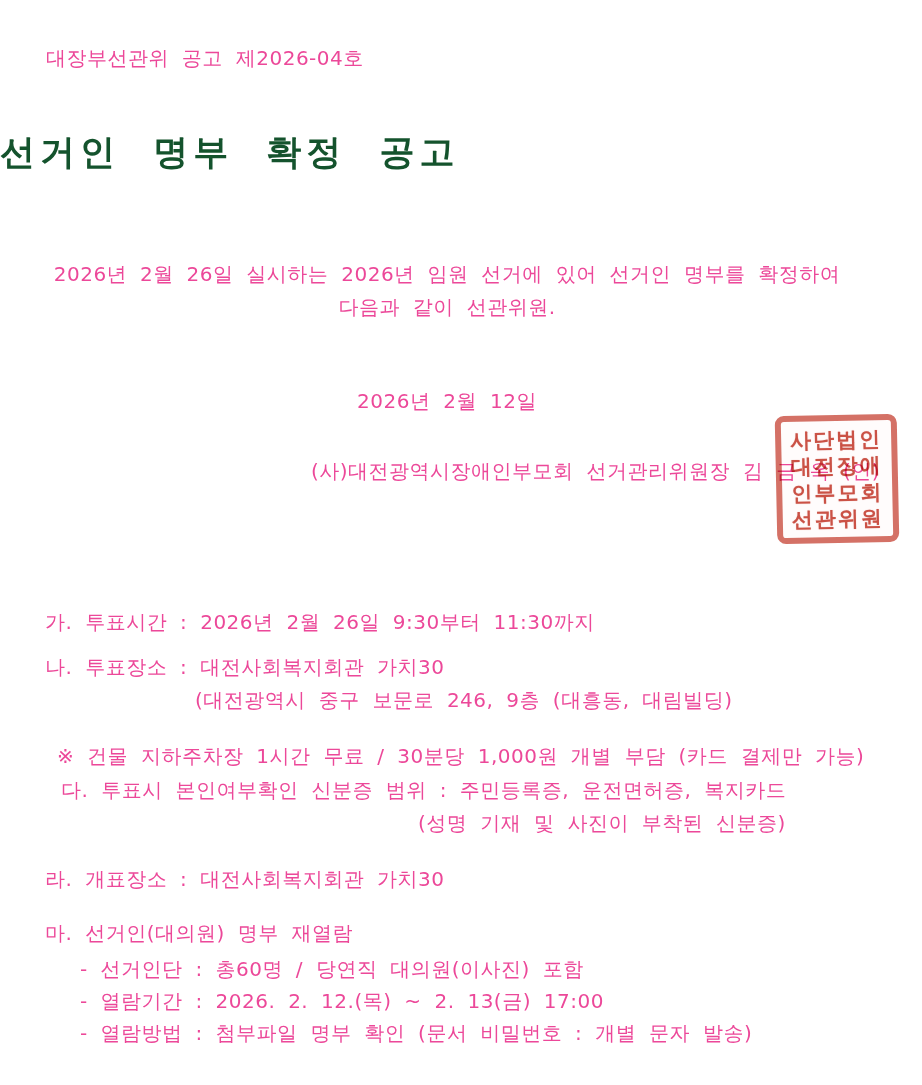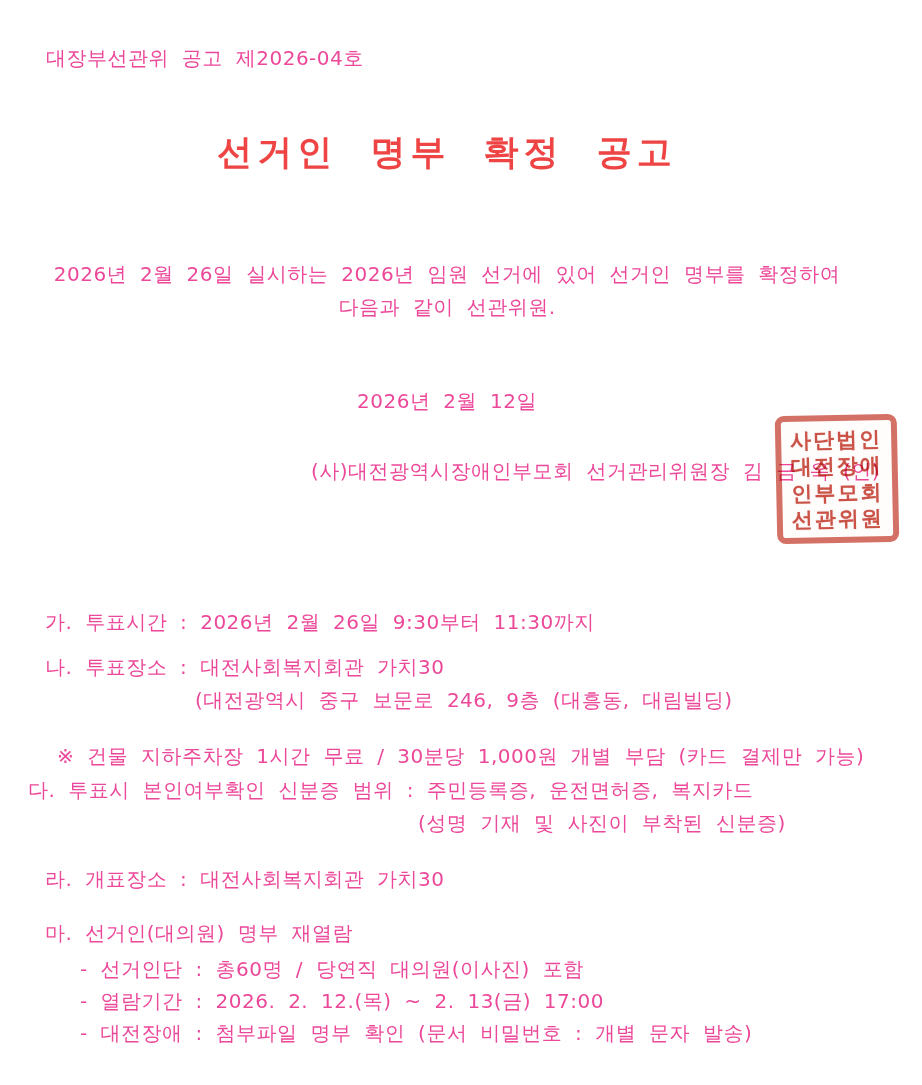--- a/index.html
+++ b/index.html
@@ -21,40 +21,40 @@
     color:#ec4899;
   }
   .centered {
     left:0; width:894px; text-align:center;
   }
   .doc-number { top:46px; left:46px; }
   .title {
     position:absolute;
     top:129px; left:0; width:894px;
     margin:0;
-    text-align:center;
+    text-align:left;
     font-size:35px;
     font-weight:700;
     letter-spacing:5px;
     word-spacing:16px;
-    color:#ef4444;
+    color:#14532d;
     white-space:pre;
   }
   .intro-1 { top:262px; }
   .intro-2 { top:295px; }
   .date-line { top:389px; }
   .signature {
     top:459px; left:0; width:880px;
     text-align:right;
   }
   .sec-ga  { top:610px;  left:45px; }
   .sec-na1 { top:655px;  left:45px; }
   .sec-na2 { top:688px;  left:195px; }
   .sec-note{ top:744px;  left:57px; }
-  .sec-da1 { top:778px;  left:28px; }
+  .sec-da1 { top:778px;  left:61px; }
   .sec-da2 { top:811px;  left:418px; }
   .sec-ra  { top:867px;  left:45px; }
   .sec-ma  { top:921px;  left:45px; }
   .sec-m1  { top:957px;  left:80px; }
   .sec-m2  { top:989px;  left:80px; }
   .sec-m3  { top:1021px; left:80px; }
 
   .stamp {
     position:absolute;
     left:776px; top:415px;
@@ -109,15 +109,15 @@
   <div class="txt sec-ga">가. 투표시간 : 2026년 2월 26일 9:30부터 11:30까지</div>
   <div class="txt sec-na1">나. 투표장소 : 대전사회복지회관 가치30</div>
   <div class="txt sec-na2">(대전광역시 중구 보문로 246, 9층 (대흥동, 대림빌딩)</div>
   <div class="txt sec-note">※ 건물 지하주차장 1시간 무료 / 30분당 1,000원 개별 부담 (카드 결제만 가능)</div>
   <div class="txt sec-da1">다. 투표시 본인여부확인 신분증 범위 : 주민등록증, 운전면허증, 복지카드</div>
   <div class="txt sec-da2">(성명 기재 및 사진이 부착된 신분증)</div>
   <div class="txt sec-ra">라. 개표장소 : 대전사회복지회관 가치30</div>
   <div class="txt sec-ma">마. 선거인(대의원) 명부 재열람</div>
   <div class="txt sec-m1">- 선거인단 : 총60명 / 당연직 대의원(이사진) 포함</div>
   <div class="txt sec-m2">- 열람기간 : 2026. 2. 12.(목) ~ 2. 13(금) 17:00</div>
-  <div class="txt sec-m3">- 대전장애 : 첨부파일 명부 확인 (문서 비밀번호 : 개별 문자 발송)</div>
+  <div class="txt sec-m3">- 열람방법 : 첨부파일 명부 확인 (문서 비밀번호 : 개별 문자 발송)</div>
 
 </div>
 
 </body></html>

